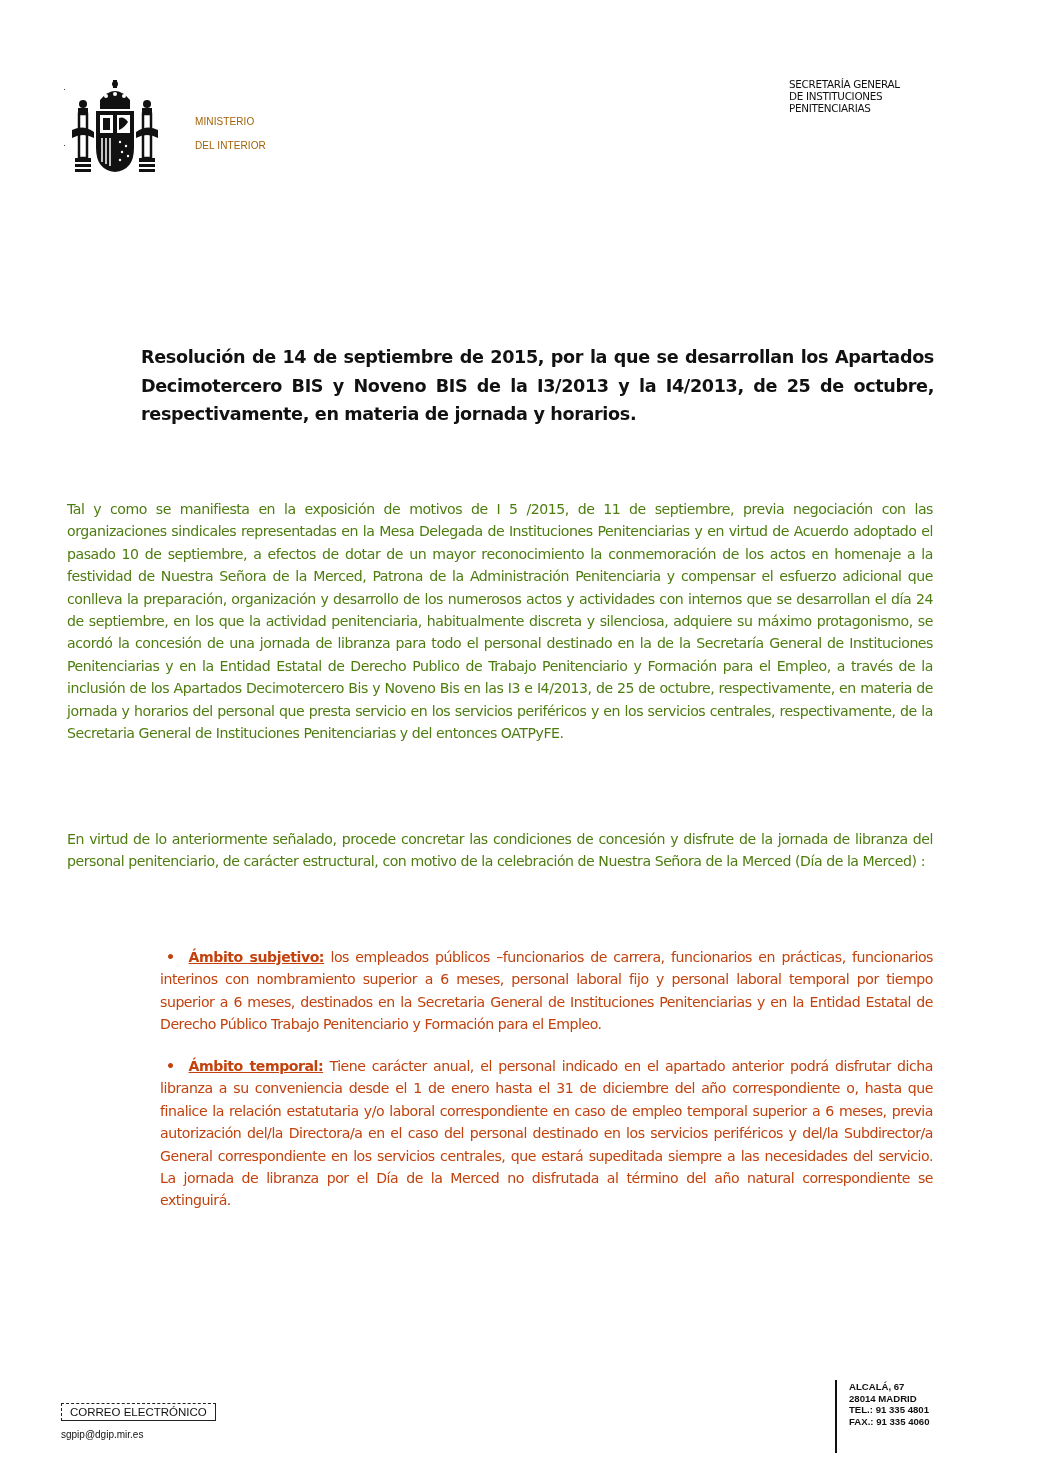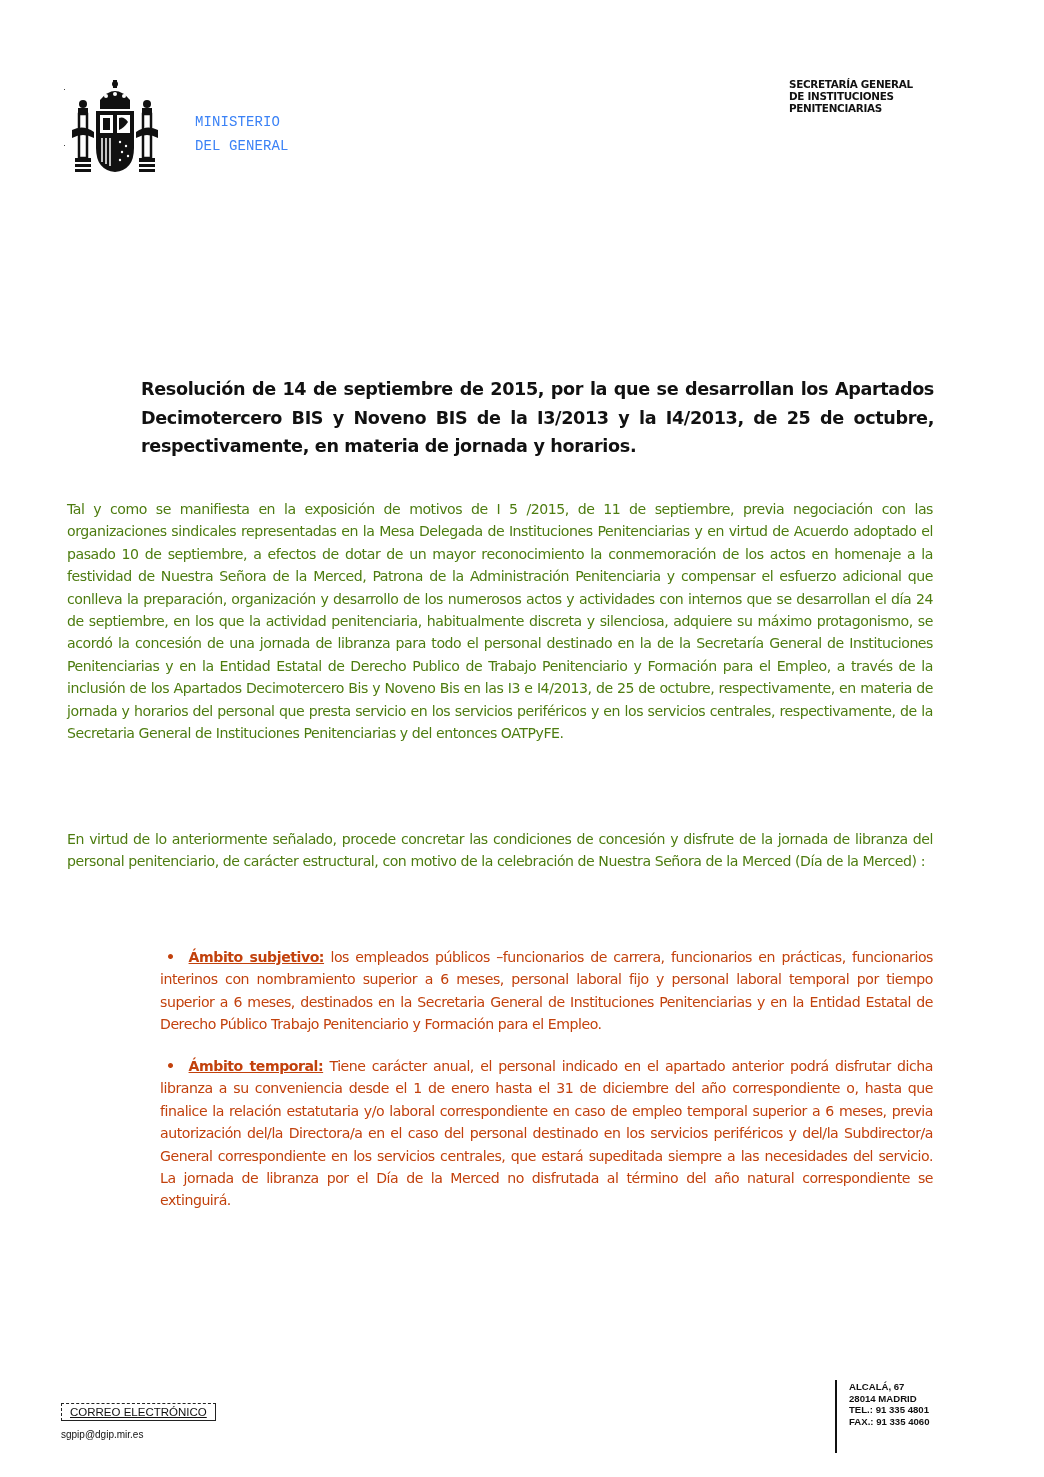--- a/index.html
+++ b/index.html
@@ -1,29 +1,29 @@
 <!DOCTYPE html>
 <html><head>
 <meta charset="utf-8">
 <style>
   html, body { margin: 0; padding: 0; background: #ffffff; }
   body { width: 1044px; height: 1477px; position: relative; overflow: hidden; color: #111; font-family: "Liberation Sans", sans-serif; }
   .crest { position: absolute; left: 62px; top: 78px; width: 106px; height: 100px; }
-  .ministry { position: absolute; left: 195px; top: 110px; font-family: Liberation Mono, monospace; font-size: 14px; line-height: 24px; color: #3b82f6; letter-spacing: 0.1px; }
-  .secretaria { position: absolute; left: 789px; top: 78px; font-family: "DejaVu Sans", sans-serif; font-weight: bold; font-size: 10.4px; line-height: 12px; letter-spacing: -0.3px; color: #111; }
-  .title { position: absolute; left: 141px; top: 343px; width: 793px; font-family: "DejaVu Sans", sans-serif; font-weight: bold; font-size: 17.6px; line-height: 28.5px; text-align: justify; text-align-last: left; color: #111; letter-spacing: -0.35px; margin-top: 32px; }
+  .ministry { position: absolute; left: 195px; top: 110px; font-family: Liberation Sans, sans-serif; font-size: 10px; line-height: 24px; color: #a16207; letter-spacing: 0.1px; }
+  .secretaria { position: absolute; left: 789px; top: 78px; font-family: "DejaVu Sans", sans-serif; font-weight: normal; font-size: 10.4px; line-height: 12px; letter-spacing: -0.3px; color: #111; }
+  .title { position: absolute; left: 141px; top: 343px; width: 793px; font-family: "DejaVu Sans", sans-serif; font-weight: bold; font-size: 17.6px; line-height: 28.5px; text-align: justify; text-align-last: left; color: #111; letter-spacing: -0.35px; }
   .para { position: absolute; left: 67px; width: 866px; font-family: "DejaVu Sans", sans-serif; font-size: 14.1px; line-height: 22.4px; text-align: justify; color: #4d7c0f; letter-spacing: -0.45px; }
   .p1 { top: 498px; }
   .p2 { top: 828px; }
   .bullet { position: absolute; left: 160px; width: 773px; font-family: "DejaVu Sans", sans-serif; font-size: 14.1px; line-height: 22.4px; text-align: justify; color: #c2410c; letter-spacing: -0.45px; }
   .b1 { top: 946px; }
   .b2 { top: 1055px; }
   .bullet .dot { display: inline-block; margin: 0 14px 0 6px; font-weight: bold; }
   .bullet .lead { font-weight: bold; text-decoration: underline; }
-  .footer-email-box { position: absolute; left: 61px; top: 1403px; border: 1px solid #222; border-left-style: dashed; border-top-style: dashed; padding: 1px 8px 1px 8px; font-family: "Liberation Sans", sans-serif; font-size: 11.5px; line-height: 14px; color: #111; text-decoration: underline; }
+  .footer-email-box { position: absolute; left: 61px; top: 1403px; border: 1px solid #222; border-left-style: dashed; border-top-style: dashed; padding: 1px 8px 1px 8px; font-family: "Liberation Sans", sans-serif; font-size: 11.5px; line-height: 14px; color: #111; }
   .footer-email { position: absolute; left: 61px; top: 1429px; font-family: "Liberation Sans", sans-serif; font-size: 10px; color: #111; text-align: right; }
   .footer-rule { position: absolute; left: 835px; top: 1380px; width: 2px; height: 73px; background: #111; }
   .footer-address { position: absolute; left: 849px; top: 1381px; font-family: "Liberation Sans", sans-serif; font-weight: bold; font-size: 9.6px; line-height: 11.5px; color: #111; }
   .dots { position: absolute; font-size: 9px; color: #222; }
 </style>
 </head>
 <body>
 
 <div class="dots" style="left:63px; top:84px;">·</div>
 <div class="dots" style="left:63px; top:140px;">·</div>
@@ -68,21 +68,21 @@
   <circle cx="85" cy="26" r="4" fill="#111"></circle>
   <rect x="81" y="36" width="8" height="44" fill="none" stroke="#111" stroke-width="2.5"></rect>
   <path d="M74 54 Q85 46 96 52 L96 60 Q85 54 74 60 Z" fill="#111"></path>
   <rect x="77" y="80" width="16" height="4" fill="#111"></rect>
   <rect x="77" y="86" width="16" height="3" fill="#111"></rect>
   <rect x="77" y="91" width="16" height="3" fill="#111"></rect>
 </svg>
 
 <div class="ministry">
   <div>MINISTERIO</div>
-  <div>DEL GENERAL</div>
+  <div>DEL INTERIOR</div>
 </div>
 
 <div class="secretaria">
   <div>SECRETARÍA GENERAL</div>
   <div>DE INSTITUCIONES</div>
   <div>PENITENCIARIAS</div>
 </div>
 
 <div class="title">Resolución de 14 de septiembre de 2015, por la que se desarrollan los Apartados Decimotercero BIS y Noveno BIS de la  I3/2013 y la I4/2013, de 25 de octubre, respectivamente, en materia de jornada y horarios.</div>
 

